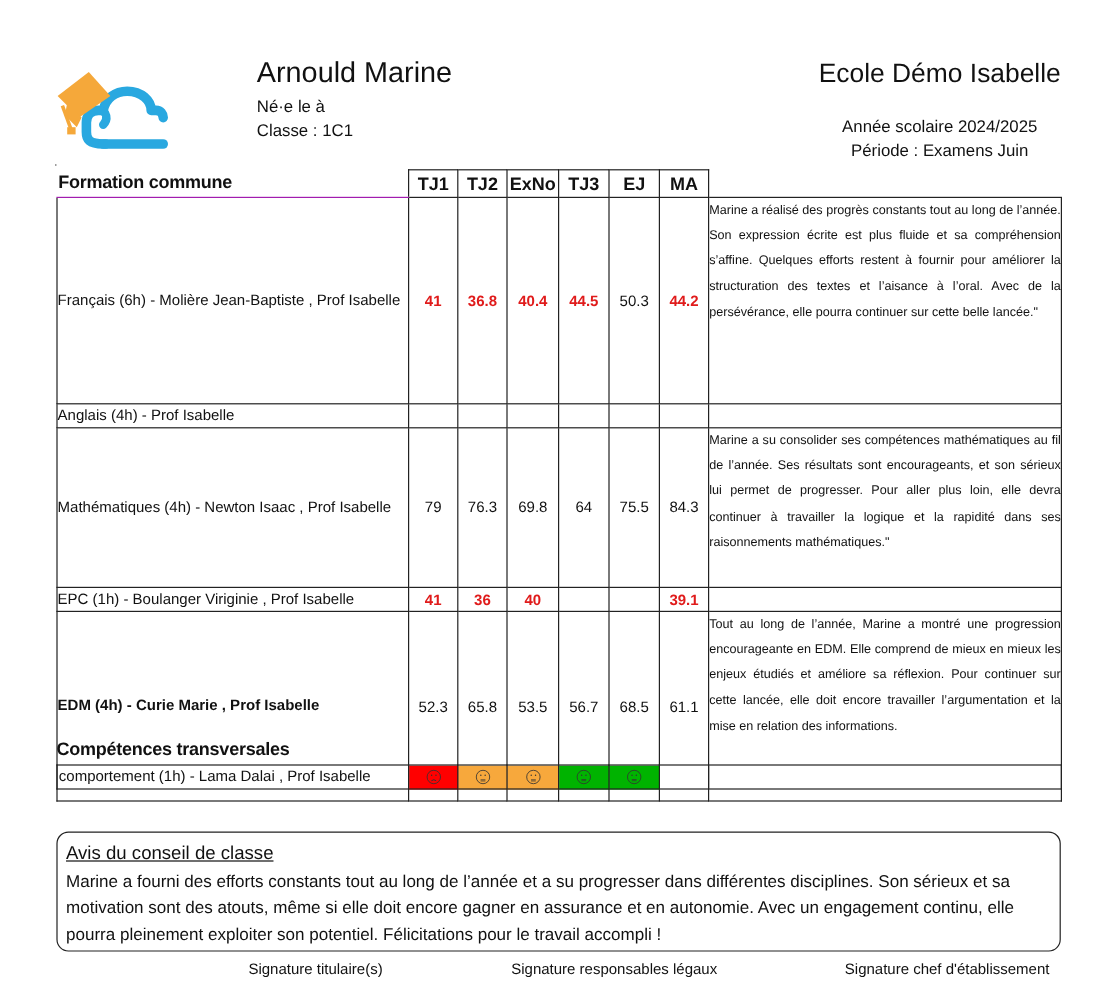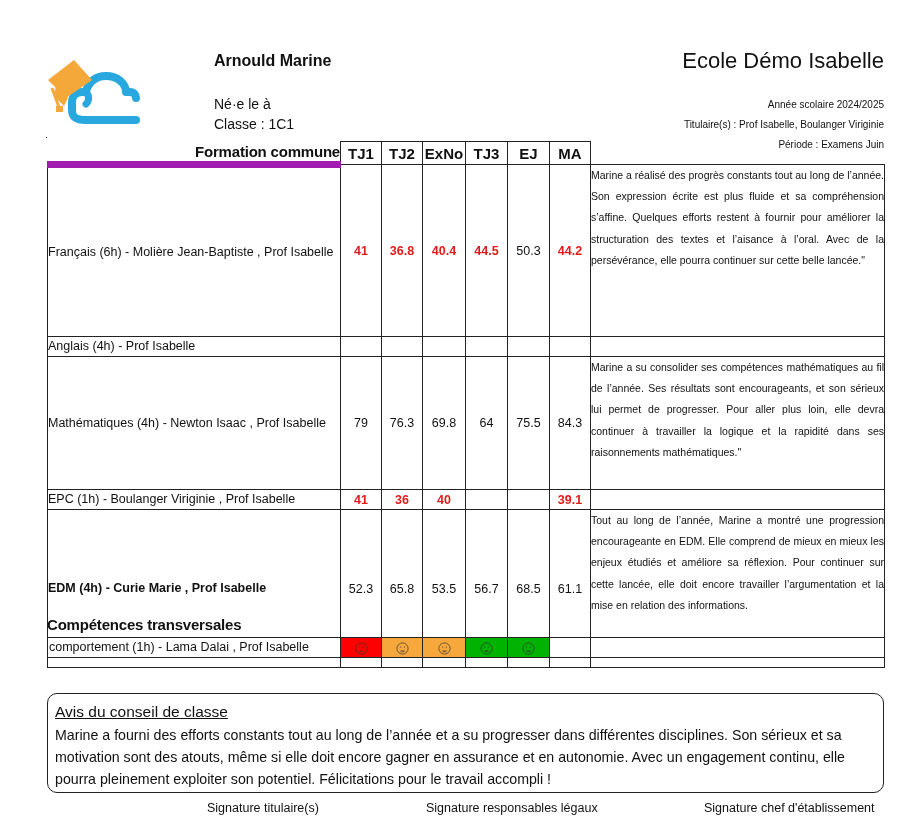--- a/index.html
+++ b/index.html
@@ -3,35 +3,35 @@
 <meta charset="utf-8">
 <style>
   * { box-sizing: border-box; }
   html, body { margin: 0; padding: 0; background: #ffffff; }
   body {
     width: 913px; height: 824px; position: relative; overflow: hidden;
     font-family: "Liberation Sans", "DejaVu Sans", sans-serif; color: #111;
   }
   .logo { position: absolute; left: 46px; top: 58px; width: 96px; height: 72px; }
   .student { position: absolute; left: 214px; top: 48px; }
-  .student .name { font-size: 16px; line-height: 26px; margin-bottom: 20px; font-weight: bold; }
+  .student .name { font-size: 24px; line-height: 26px; margin-bottom: 4px; }
   .student .line { font-size: 14px; line-height: 20px; }
   .school { position: absolute; right: 29px; top: 48px; text-align: right; }
   .school .title { font-size: 22px; line-height: 26px; margin-bottom: 21px; }
-  .school .line { font-size: 10px; line-height: 20px; }
+  .school .line { font-size: 14px; line-height: 20px; text-align: center; }
   .dot { position: absolute; left: 46px; top: 137px; width: 1px; height: 1px; background: #333; }
 
   table.grades {
     position: absolute; left: 47px; top: 141px;
     border-collapse: collapse; table-layout: fixed; width: 837px;
   }
   table.grades td, table.grades th { padding: 0; }
   .hdr th { font-weight: bold; font-size: 15px; height: 23px; text-align: center;
     border: 1px solid #222; border-bottom: 1px solid #222; }
-  .hdr th.sect { text-align: right; border: none; border-bottom: 7px solid #a21caf; font-size: 15px; padding-left: 1px; letter-spacing: -0.2px; }
+  .hdr th.sect { text-align: left; border: none; border-bottom: 1px solid #a21caf; font-size: 15px; padding-left: 1px; letter-spacing: -0.2px; }
   .hdr th.blank { border: none; border-bottom: 1px solid #222; }
   td.subj { font-size: 12.5px; line-height: 17px; border: 1px solid #222; padding-left: 1px; padding-right: 4px; vertical-align: middle; }
   td.g { font-size: 12.5px; text-align: center; border: 1px solid #222; vertical-align: middle; }
   td.g.red { color: #e01b1b; font-weight: bold; }
   td.cm { font-size: 10.5px; line-height: 21.2px; border: 1px solid #222; padding: 4px 3px 2px 2px; text-align: justify; vertical-align: top; }
 
   .sect2 { position: absolute; left: 47px; top: 616px; font-size: 15px; font-weight: bold; letter-spacing: -0.2px; }
   table.comp {
     position: absolute; left: 47px; top: 637px; border-collapse: collapse; table-layout: fixed; width: 837px;
   }
@@ -66,21 +66,20 @@
 
 <div class="student">
   <div class="name">Arnould Marine</div>
   <div class="line">Né·e le à</div>
   <div class="line">Classe : 1C1</div>
 </div>
 
 <div class="school">
   <div class="title">Ecole Démo Isabelle</div>
   <div class="line">Année scolaire 2024/2025</div>
-  <div class="line">Titulaire(s) : Prof Isabelle, Boulanger Viriginie</div>
   <div class="line">Période : Examens Juin</div>
 </div>
 
 <div class="dot"></div>
 
 <table class="grades">
   <colgroup>
     <col style="width:293px">
       <col style="width:41px">
       <col style="width:41px">

